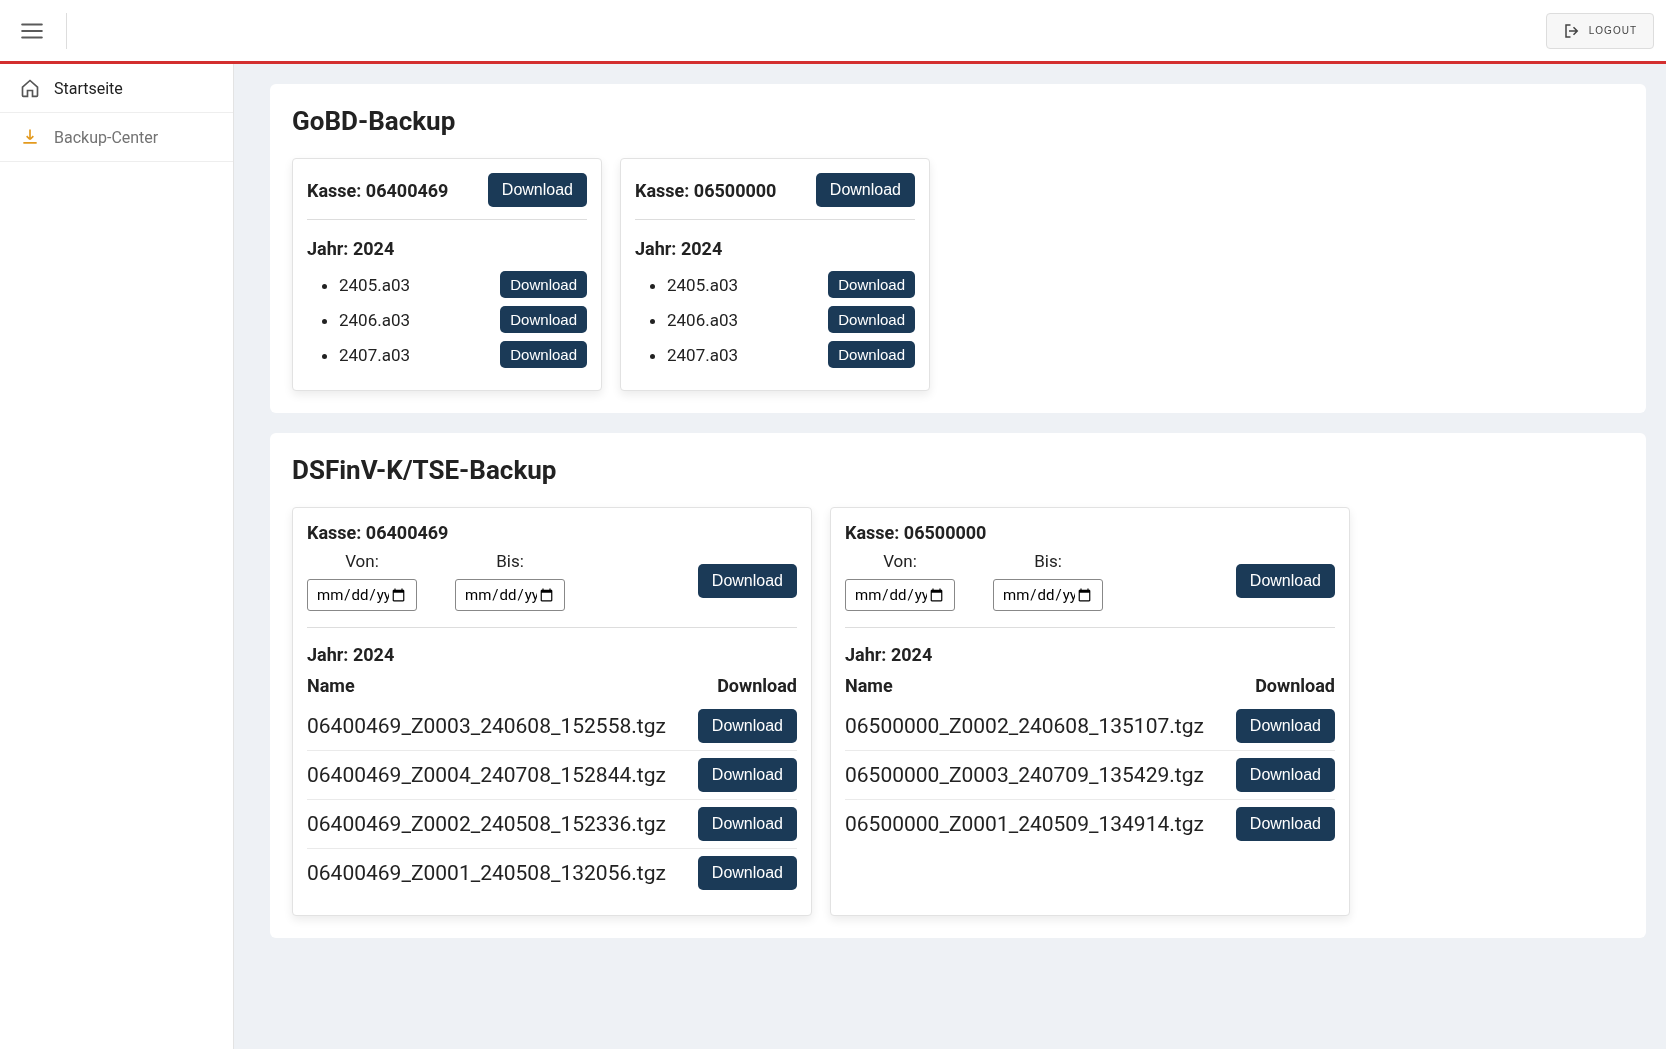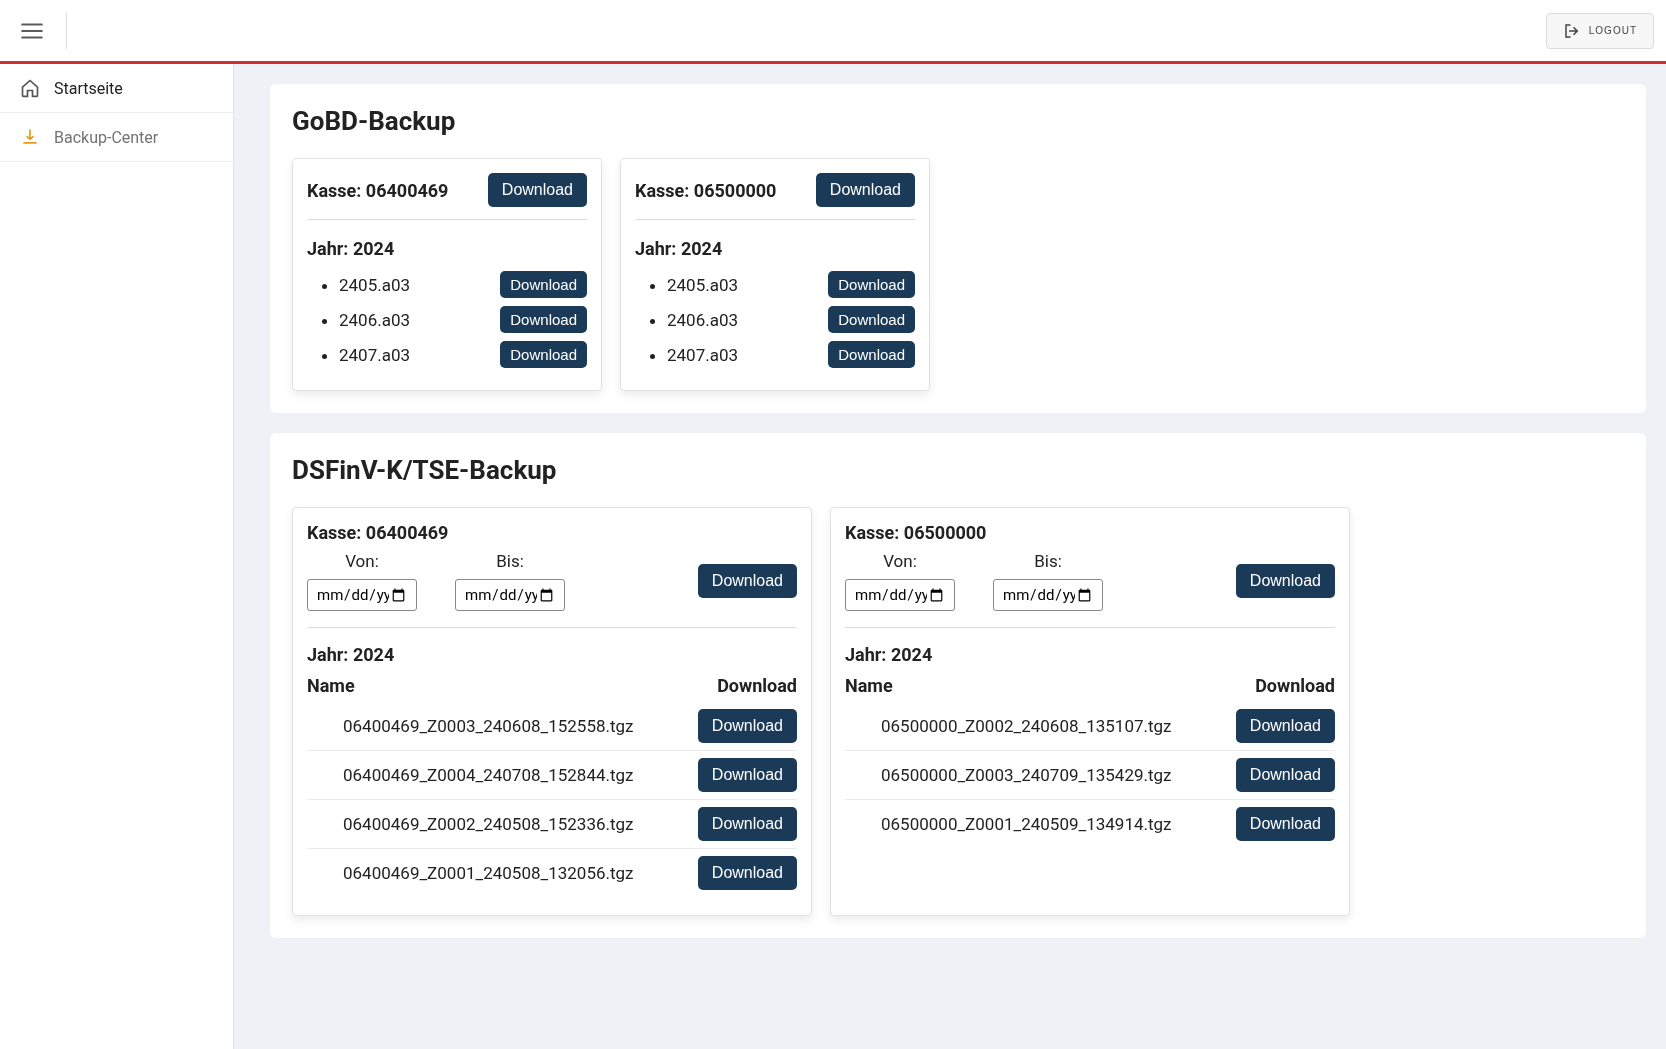--- a/index.html
+++ b/index.html
@@ -148,21 +148,21 @@
   display: flex; justify-content: space-between;
   font-weight: 700; font-size: 18px;
   margin-top: 10px; margin-bottom: 6px;
 }
 .data-row {
   display: flex; justify-content: space-between; align-items: center;
   border-bottom: 1px solid #eaeaea;
   padding: 7px 0;
 }
 .data-row:last-child { border-bottom: none; }
-.data-row span { font-size: 17px; margin-left: 36px; }
+.data-row span { font-size: 21px; }
 hr.divider { border: none; border-top: 1px solid #ddd; margin: 16px 0;}
 </style>
 </head>
 <body>
 
 <div class="topbar">
   <div class="hamburger">
     <svg viewBox="0 0 24 24">
         <path d="M3 6h18M3 12h18M3 18h18" stroke="#5a5a5a" stroke-width="2" stroke-linecap="round"></path>
       </svg>

